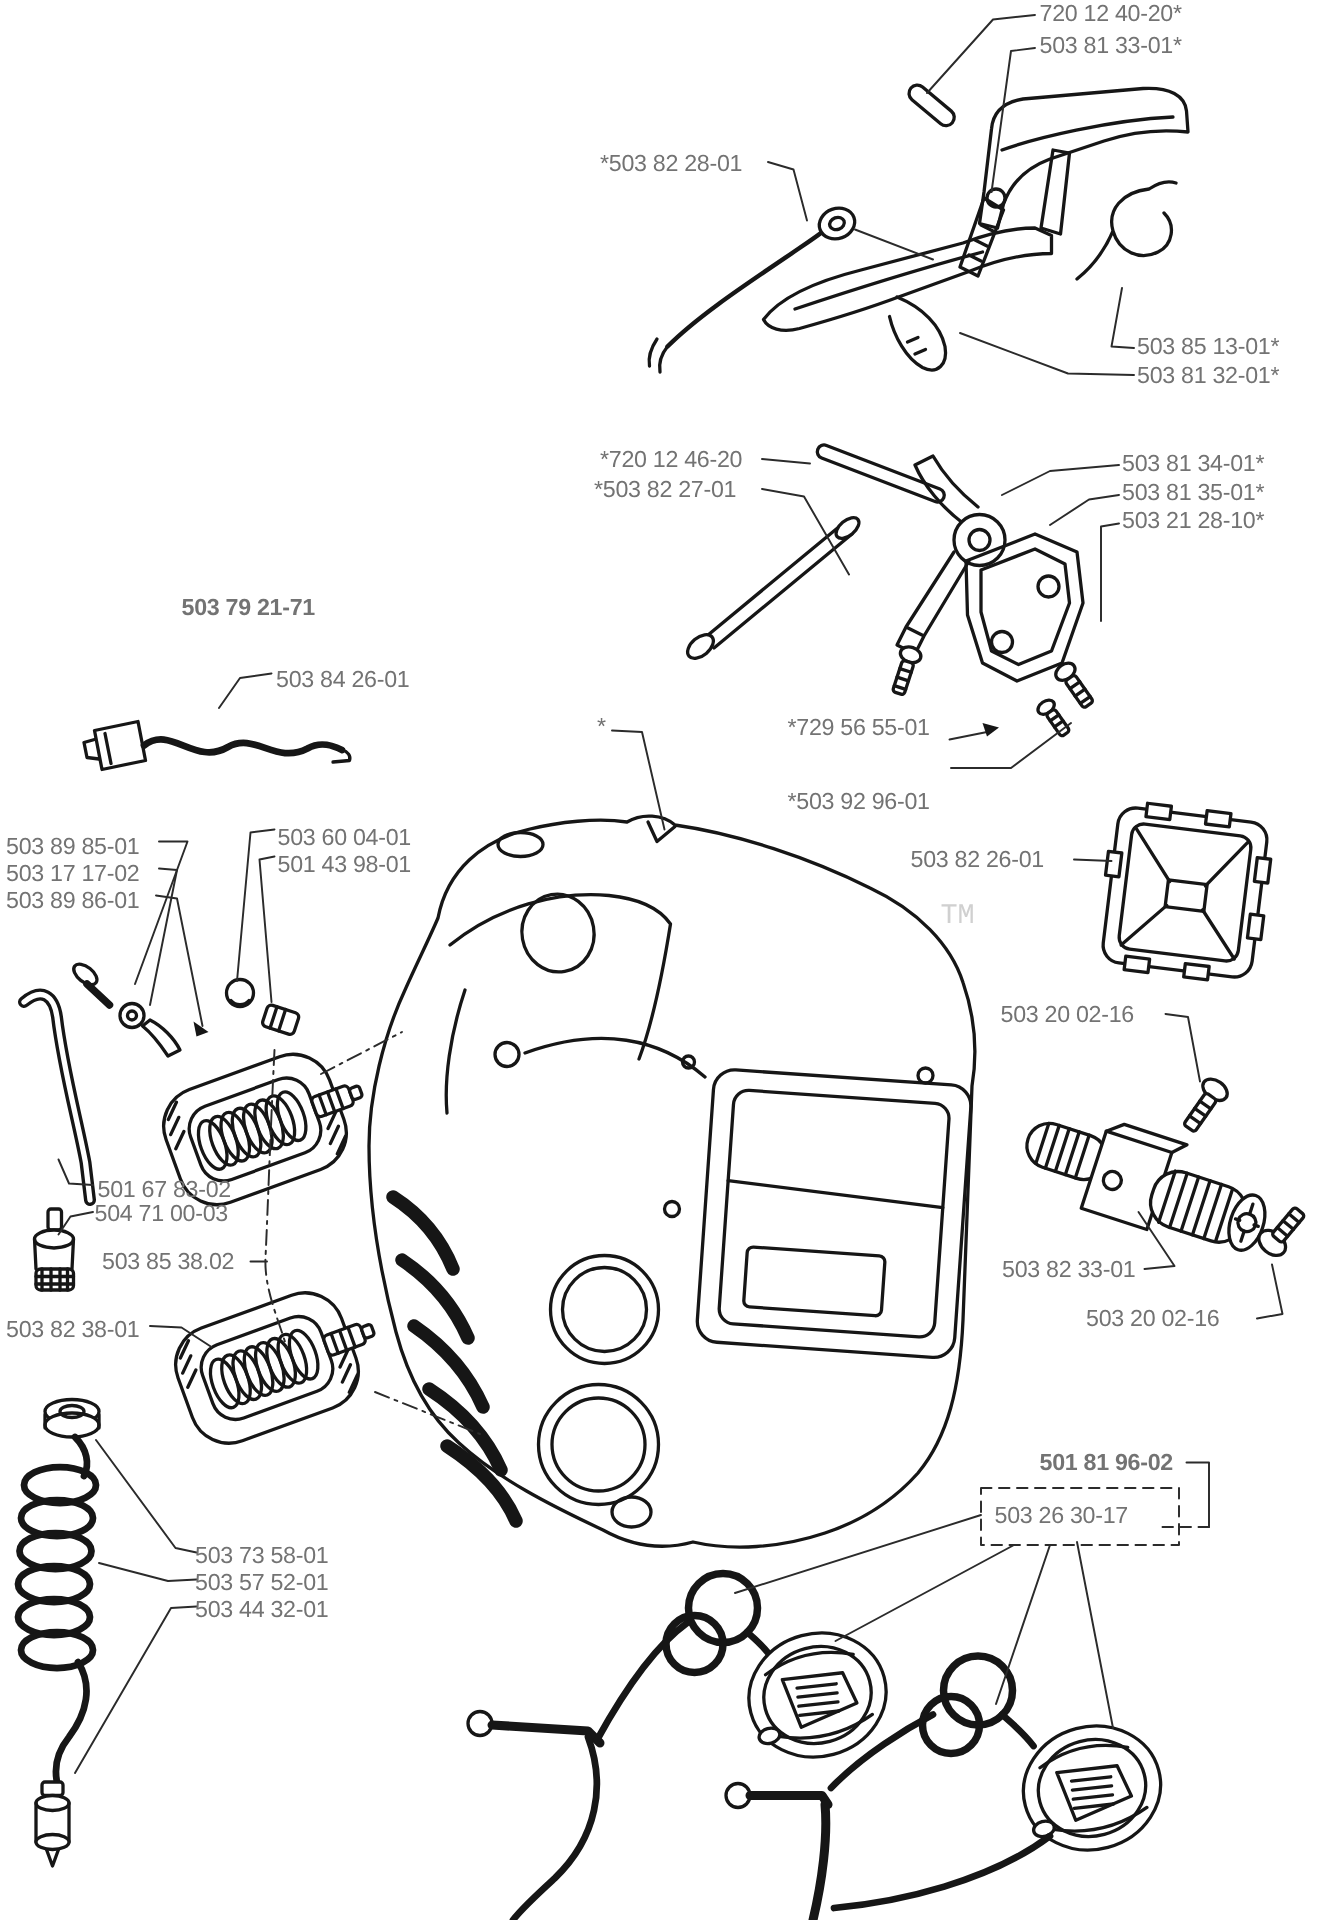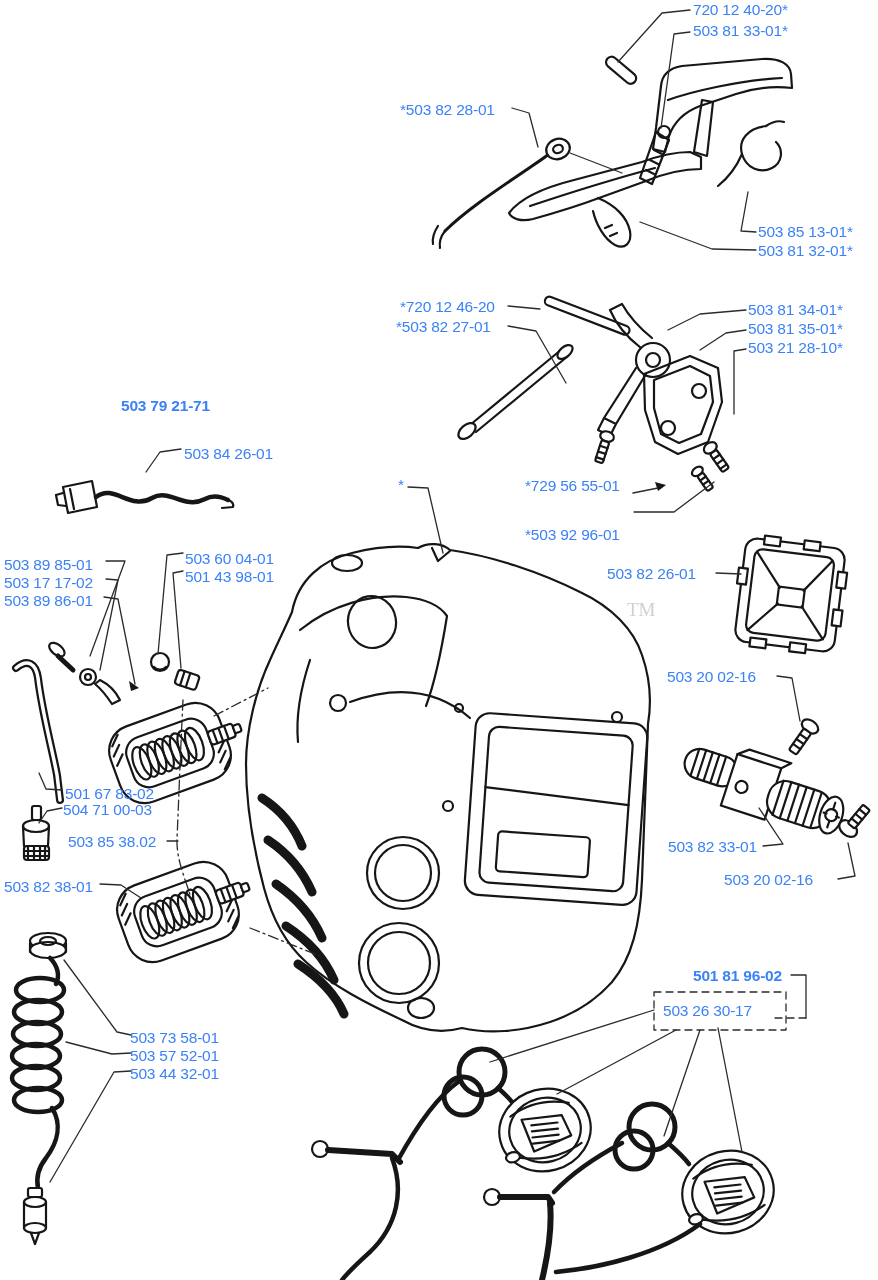--- a/index.html
+++ b/index.html
@@ -2,32 +2,32 @@
 <html><head>
 <meta charset="utf-8">
 <style>
   html,body{margin:0;padding:0;background:#ffffff;}
   #stage{position:relative;width:878px;height:1280px;background:#ffffff;overflow:hidden;
          font-family:"Liberation Sans",sans-serif;}
   
   #watermark{position:absolute;left:200px;top:575px;font-family:"Liberation Serif",serif;
              font-weight:700;font-size:90px;letter-spacing:-3px;color:#d6d6d6;z-index:1;
              user-select:none;white-space:nowrap;}
-  #watermark-tm{position:absolute;left:627px;top:599px;font-family:Liberation Serif, serif;
+  #watermark-tm{position:absolute;left:627px;top:599px;font-family:Liberation Mono, monospace;
              font-weight:400;font-size:19px;color:#d0d0d0;z-index:1;}
   
   #diagram{position:absolute;left:0;top:0;z-index:2;}
   .ln{fill:none;stroke:#161616;stroke-width:2.2;stroke-linecap:round;stroke-linejoin:round;}
   .fw{fill:#ffffff;stroke:#161616;stroke-width:2.2;stroke-linejoin:round;}
   .cord{fill:none;stroke:#161616;stroke-width:4.5;stroke-linecap:round;}
   .leader{fill:none;stroke:#2b2b2b;stroke-width:1.3;stroke-linecap:round;stroke-linejoin:round;}
   .dash{stroke-dasharray:7 5;}
   .dashdot{stroke-dasharray:10 4 2 4;}
   
-  .lbl{position:absolute;z-index:3;font-size:15.5px;font-weight:400;color:#3b82f6;
+  .lbl{position:absolute;z-index:3;font-size:15.5px;font-weight:400;color:#737373;
        white-space:nowrap;letter-spacing:-0.2px;line-height:17px;}
   .lbl.bold{font-weight:700;}
 </style>
 </head>
 <body>
 
 <div id="stage">
 
   <div id="watermark-tm">TM</div>
 

